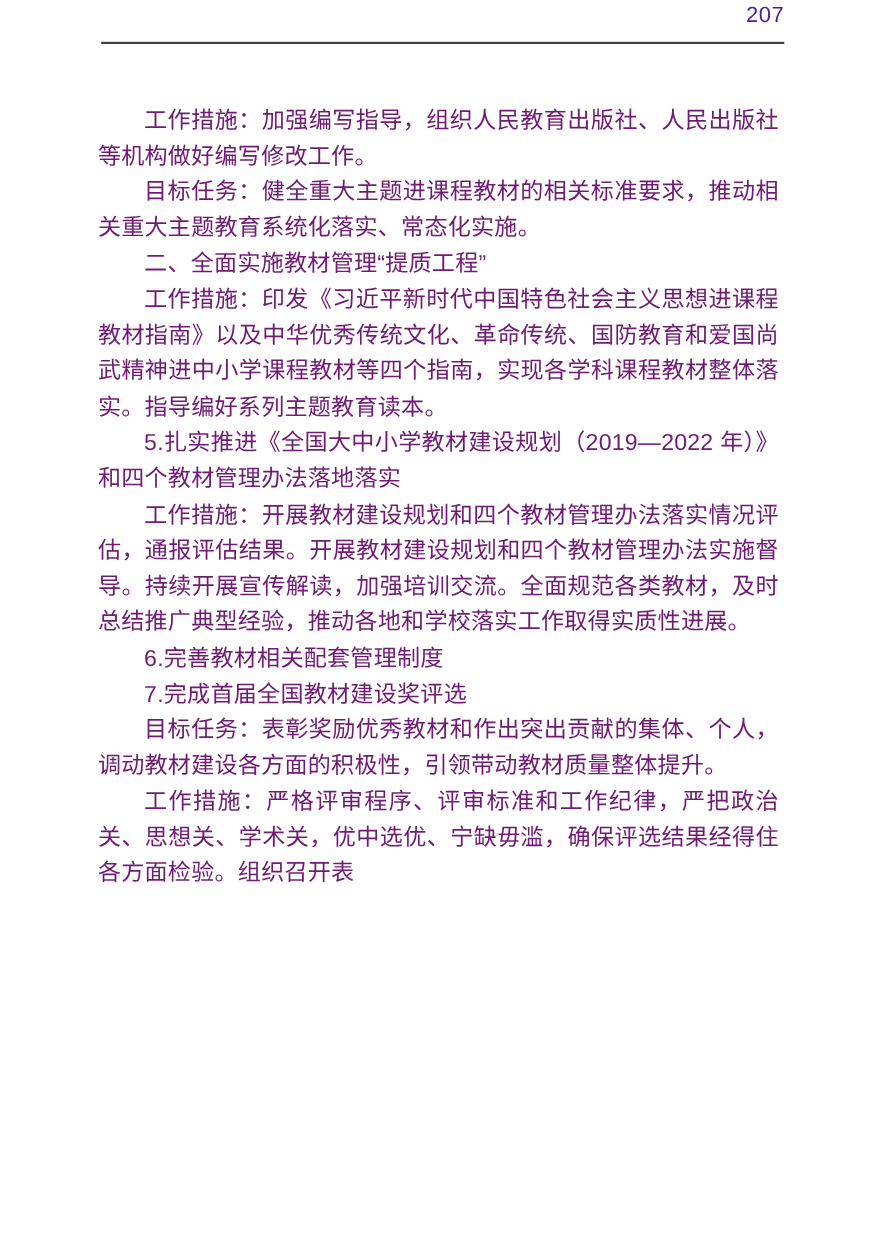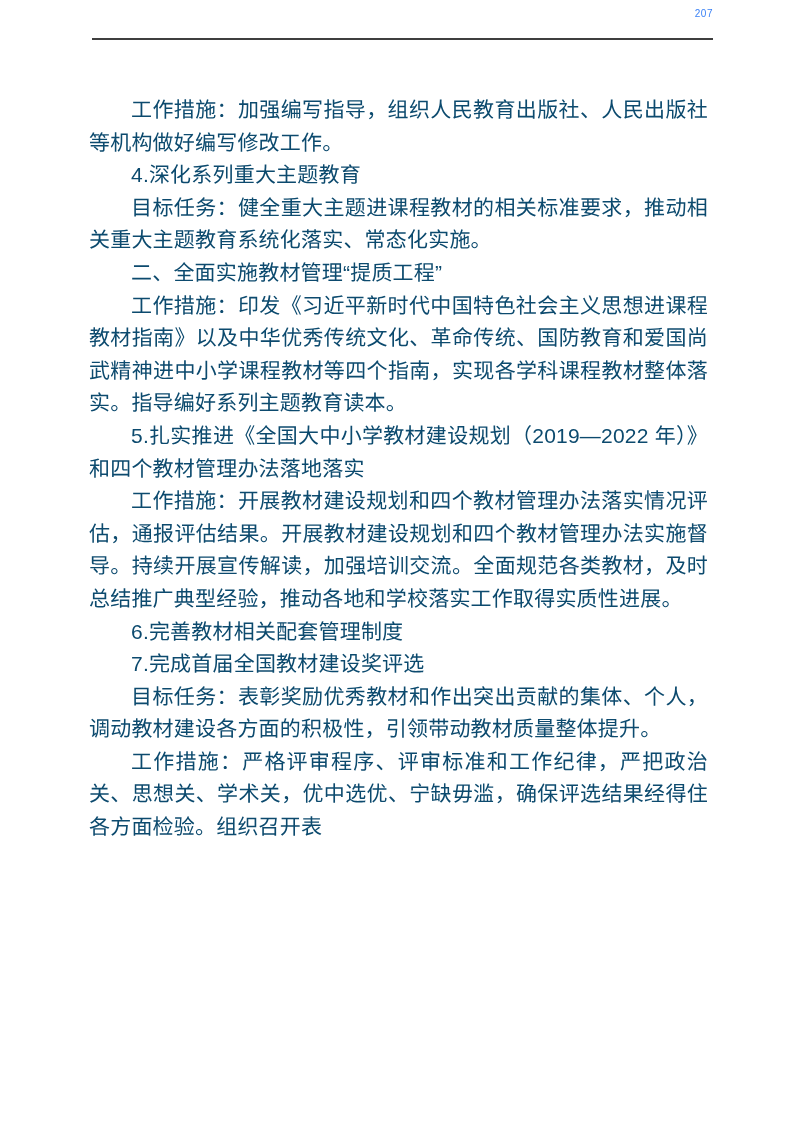--- a/index.html
+++ b/index.html
@@ -12,23 +12,23 @@
     width: 793px;
     height: 1122px;
     background: #ffffff;
     overflow: hidden;
     font-family: "Liberation Sans", "DejaVu Sans", sans-serif;
   }
   .page-number {
     position: absolute;
     top: 4px;
     right: 80px;
-    font-size: 10px;
+    font-size: 20px;
     line-height: 20px;
-    color: #3b82f6;
+    color: #4c1d95;
     letter-spacing: 0.5px;
     text-align: right;
   }
   .header-rule {
     position: absolute;
     top: 38px;
     left: 92px;
     right: 80px;
     height: 2px;
     background: #3f3f3f;
@@ -40,36 +40,35 @@
     right: 85px;
     color: #595959;
   }
   .content p {
     margin: 0;
     padding: 0;
     font-size: 21px;
     line-height: 32.6px;
     text-indent: 2em;
     text-align: justify;
-    color: #0c4a6e;
+    color: #701a75;
     letter-spacing: 0.2px;
   }
 </style>
 </head>
 <body>
 
 <div class="page">
 
   <div class="page-number">207</div>
 
   <div class="header-rule"></div>
 
   <div class="content">
     <p>工作措施：加强编写指导，组织人民教育出版社、人民出版社等机构做好编写修改工作。</p>
-    <p>4.深化系列重大主题教育</p>
     <p>目标任务：健全重大主题进课程教材的相关标准要求，推动相关重大主题教育系统化落实、常态化实施。</p>
     <p>二、全面实施教材管理“提质工程”</p>
     <p>工作措施：印发《习近平新时代中国特色社会主义思想进课程教材指南》以及中华优秀传统文化、革命传统、国防教育和爱国尚武精神进中小学课程教材等四个指南，实现各学科课程教材整体落实。指导编好系列主题教育读本。</p>
     <p>5.扎实推进《全国大中小学教材建设规划（2019—2022 年）》和四个教材管理办法落地落实</p>
     <p>工作措施：开展教材建设规划和四个教材管理办法落实情况评估，通报评估结果。开展教材建设规划和四个教材管理办法实施督导。持续开展宣传解读，加强培训交流。全面规范各类教材，及时总结推广典型经验，推动各地和学校落实工作取得实质性进展。</p>
     <p>6.完善教材相关配套管理制度</p>
     <p>7.完成首届全国教材建设奖评选</p>
     <p>目标任务：表彰奖励优秀教材和作出突出贡献的集体、个人，调动教材建设各方面的积极性，引领带动教材质量整体提升。</p>
     <p>工作措施：严格评审程序、评审标准和工作纪律，严把政治关、思想关、学术关，优中选优、宁缺毋滥，确保评选结果经得住各方面检验。组织召开表</p>
   </div>

